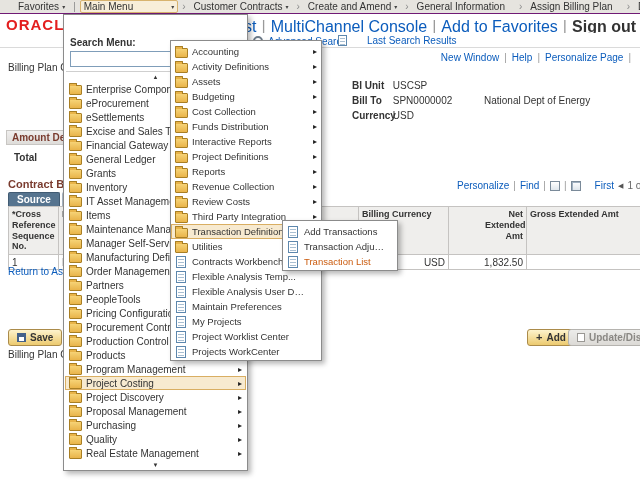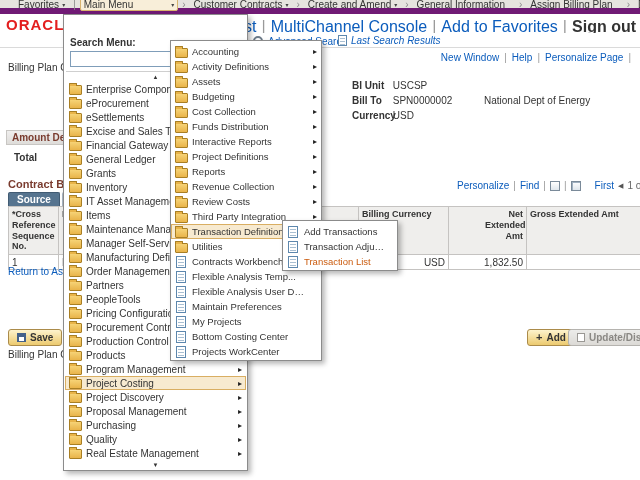--- a/index.html
+++ b/index.html
@@ -1,41 +1,41 @@
 <!DOCTYPE html>
 <html><head>
 <meta charset="utf-8">
 <style>
   *{margin:0;padding:0;box-sizing:border-box;}
   html,body{width:640px;height:480px;overflow:hidden;}
   body{font-family:"Liberation Sans","DejaVu Sans",sans-serif;font-size:10px;color:#333;background:#fff;}
   .screen{position:relative;width:640px;height:480px;overflow:hidden;background:#fff;}
 
   
-  .crumbbar{position:absolute;top:0;left:0;width:640px;height:14px;background:#e6e4df;border-bottom:6px solid #701a75;display:flex;align-items:center;padding-left:6px;white-space:nowrap;font-size:10px;}
+  .crumbbar{position:absolute;top:0;left:0;width:640px;height:14px;background:#e6e4df;border-bottom:1px solid #701a75;display:flex;align-items:center;padding-left:6px;white-space:nowrap;font-size:10px;}
   .bc{display:inline-flex;align-items:center;}
   .bc-sep{color:#8b8b8b;margin:0 4px;}
   .bc-box{display:inline-flex;align-items:center;padding:0 3px;border:1px solid transparent;}
   .bc-box.active{background:#f8eed9;border:1px solid #d8b36e;border-radius:2px;gap:35px;}
   .bc-caret{visibility:hidden;font-size:6px;margin-left:3px;color:#444;}
   .bc-caret.show{visibility:visible;}
 
   
   .headerbar{position:absolute;top:14px;left:0;width:640px;height:19px;background:#fff;}
   .logo{position:absolute;left:6px;top:2px;color:#e31e1e;font-weight:bold;font-size:15px;letter-spacing:1px;}
   .hlinks{position:absolute;right:4px;top:4px;display:flex;align-items:center;font-size:16px;justify-content:center;}
   .hlinkset{display:inline-flex;align-items:center;}
   .hl{color:#0b5cbc;cursor:pointer;}
   .hlinkset .hl:nth-of-type(n+2)::before{content:"|";color:#9a9a9a;margin:0 5px;display:inline-block;}
   .hsep{color:#9a9a9a;margin:0 5px;}
   .signout{color:#333;font-weight:bold;cursor:pointer;}
 
   .searchbar{position:absolute;top:33px;left:0;width:640px;height:15px;background:#fff;border-bottom:1px solid #dadada;font-size:10px;}
   .adv{position:absolute;left:252px;top:2px;display:flex;align-items:center;gap:4px;color:#0b5cbc;}
-  .lsr{position:absolute;left:338px;top:2px;display:flex;align-items:center;gap:4px;color:#0b5cbc;font-style:italic;}
+  .lsr{position:absolute;left:338px;top:2px;display:flex;align-items:center;gap:20px;color:#0b5cbc;}
 
   
   .mag{position:relative;display:inline-block;width:12px;height:12px;}
   .mag::before{content:"";position:absolute;left:1px;top:1px;width:6px;height:6px;border:2px solid #6c7a88;border-radius:50%;}
   .mag::after{content:"";position:absolute;left:8px;top:8px;width:4px;height:2px;background:#6c7a88;transform:rotate(45deg);}
   .doc-ico{position:relative;display:inline-block;width:9px;height:11px;background:#fff;border:1px solid #5d87ad;}
   .doc-ico::before{content:"";position:absolute;left:1px;right:1px;top:2px;height:1px;background:#a9bfd2;box-shadow:0 3px 0 #a9bfd2,0 6px 0 #a9bfd2;}
 
   
   .ptoolbar{position:absolute;top:52px;right:4px;display:flex;align-items:center;font-size:10px;}
@@ -603,21 +603,21 @@
       </div>
 
       <div class="mitem">
         <span class="mi page"></span>
         <span class="mlabel">My Projects</span>
         <span class="marrow">▸</span>
       </div>
 
       <div class="mitem">
         <span class="mi page"></span>
-        <span class="mlabel">Bottom Costing Center</span>
+        <span class="mlabel">Project Worklist Center</span>
         <span class="marrow">▸</span>
       </div>
 
       <div class="mitem">
         <span class="mi page"></span>
         <span class="mlabel">Projects WorkCenter</span>
         <span class="marrow">▸</span>
       </div>
     </div>
 

